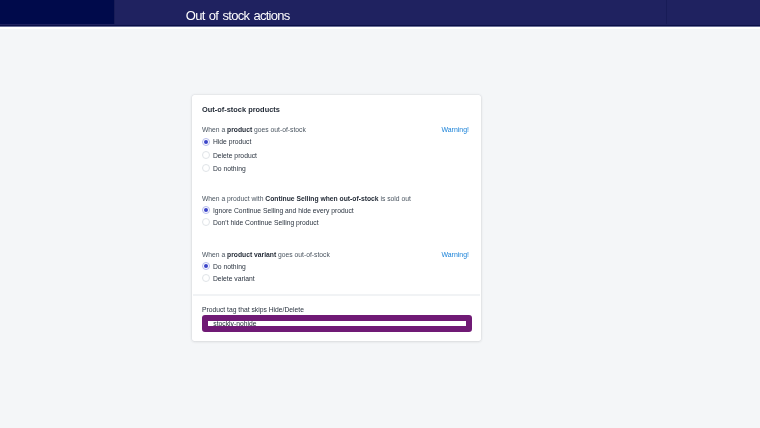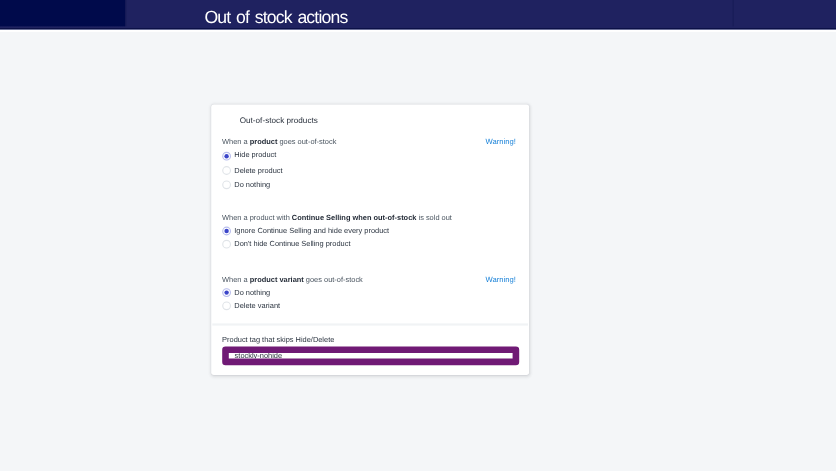--- a/index.html
+++ b/index.html
@@ -14,21 +14,21 @@
   .topbar{
     position:absolute;left:0;top:0;width:760px;height:24.8px;
     background:#1f2260;
   }
   .topbar .seg-left{position:absolute;left:0;top:0;width:114px;height:24.8px;background:#000a4b;}
   .topbar .divider{position:absolute;top:0;width:1px;height:24.8px;background:#181c57;}
   .topbar .divider.d1{left:114px;}
   .topbar .divider.d2{left:666px;}
   .topbar .title{
     position:absolute;left:185.8px;top:9px;line-height:1;
-    color:#ffffff;font-size:16px;font-weight:400;letter-spacing:-0.75px;word-spacing:1.5px;
+    color:#ffffff;font-size:13px;font-weight:400;letter-spacing:-0.75px;word-spacing:1.5px;
     white-space:nowrap;
   }
   .headrule{
     position:absolute;left:0;top:24px;width:760px;height:5px;
     background:linear-gradient(to bottom,
       #1f2260 0%,#1f2260 20%,
       #0b1047 20%,#0b1047 40%,
       #6b7098 40%,#6b7098 60%,
       #ffffff 60%,#ffffff 100%);
   }
@@ -36,22 +36,22 @@
   
   .card{
     position:absolute;left:191.6px;top:94.6px;width:289.2px;height:246.3px;
     background:#ffffff;border-radius:2.5px;box-sizing:border-box;
     box-shadow:0 0 0 0.5px rgba(63,63,68,0.04),
                0 0 3px rgba(63,63,68,0.10),
                0 1px 3px rgba(63,63,68,0.08);
   }
   .card-body{position:absolute;left:10.3px;right:10px;top:0;line-height:1;}
   .card-title{
-    position:absolute;left:16px;top:11.6px;
-    font-size:7.4px;font-weight:400;color:#1f2733;letter-spacing:0.02px;
+    position:absolute;left:0;top:11.6px;
+    font-size:7.4px;font-weight:700;color:#1f2733;letter-spacing:0.02px;
     white-space:nowrap;line-height:1;
   }
 
   .group{position:absolute;left:0;right:0;}
   .group.g1{top:32.6px;}
   .group.g2{top:101.1px;}
   .group.g3{top:157.6px;}
 
   .group-label{
     position:absolute;left:0;top:0;

